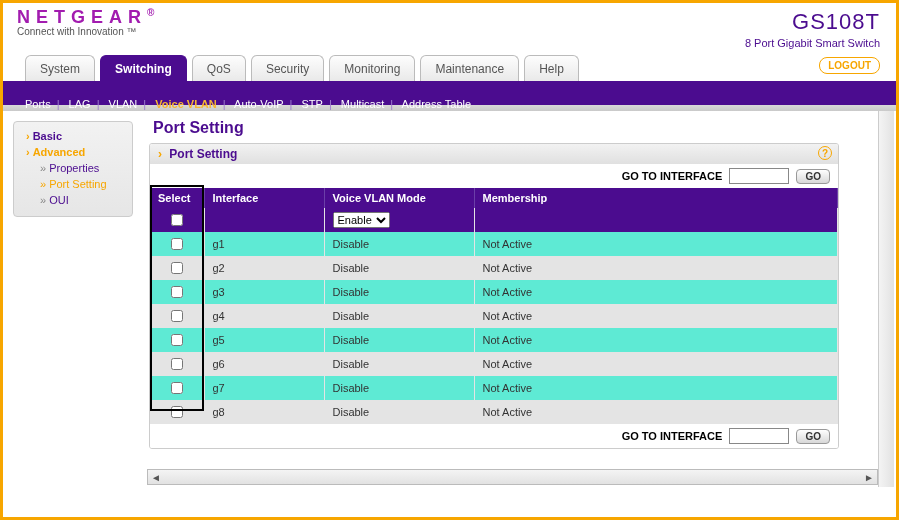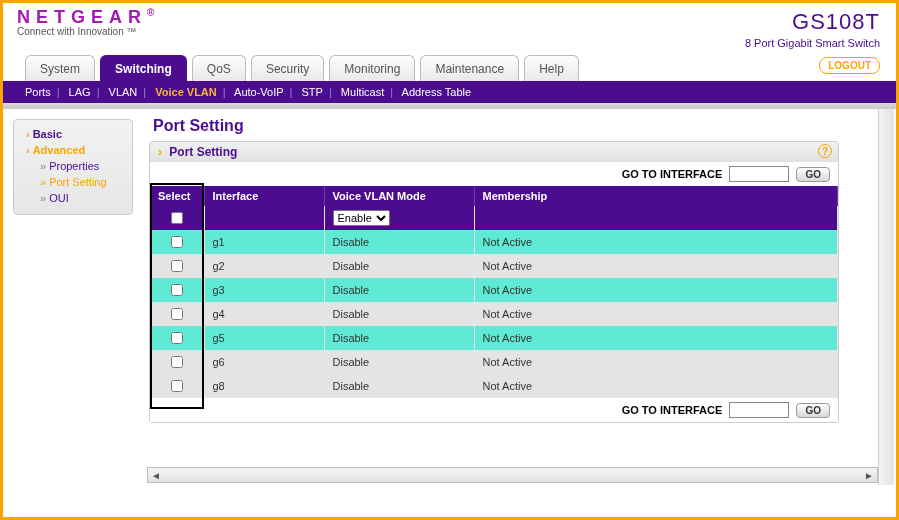--- a/index.html
+++ b/index.html
@@ -26,21 +26,21 @@
     background: linear-gradient(#fdfdfd,#e9e9e9); color: #555; margin-right: 2px; cursor: pointer;
     font-size: 12px;
   }
   .tab-row .tab.active { background: #4b0c8f; color: #fff; border-color: #4b0c8f; font-weight: bold; }
   .logout {
     position: absolute; right: 16px; top: 2px; border: 1px solid #f7a600; color: #f7a600;
     border-radius: 8px; padding: 2px 8px; font-size: 10px; font-weight: bold; background: #fff; cursor: pointer;
   }
 
   
-  .subtab-bar { background: #4b0c8f; color: #fff; height: 22px; line-height: 22px; padding: 0 22px; font-size: 11px; }
+  .subtab-bar { background: #4b0c8f; color: #fff; height: 22px; line-height: 22px; padding: 12px 22px; font-size: 11px; }
   .subtab-bar span { color: #fff; cursor: pointer; }
   .subtab-bar .sep { color: #a07fd0; padding: 0 6px; }
   .subtab-bar .active { color: #f7b733; font-weight: bold; }
 
   
   .work-strip { background: linear-gradient(#d9d9d9,#c9c9c9); height: 6px; }
 
   
   .content { display: flex; height: 376px; }
   .sidebar { width: 134px; padding: 10px 4px 10px 10px; }
@@ -245,20 +245,26 @@
                   <td>g5</td>
                   <td>Disable</td>
                   <td>Not Active</td>
                 </tr>
                 <tr class="even">
                   <td class="chk"><input type="checkbox" style=""></td>
                   <td>g6</td>
                   <td>Disable</td>
                   <td>Not Active</td>
                 </tr>
+                <tr class="odd">
+                  <td class="chk"><input type="checkbox" style=""></td>
+                  <td>g7</td>
+                  <td>Disable</td>
+                  <td>Not Active</td>
+                </tr>
                 <tr class="even">
                   <td class="chk"><input type="checkbox" style=""></td>
                   <td>g8</td>
                   <td>Disable</td>
                   <td>Not Active</td>
                 </tr>
               </tbody>
           </table>
 
           <div class="goto-row">

